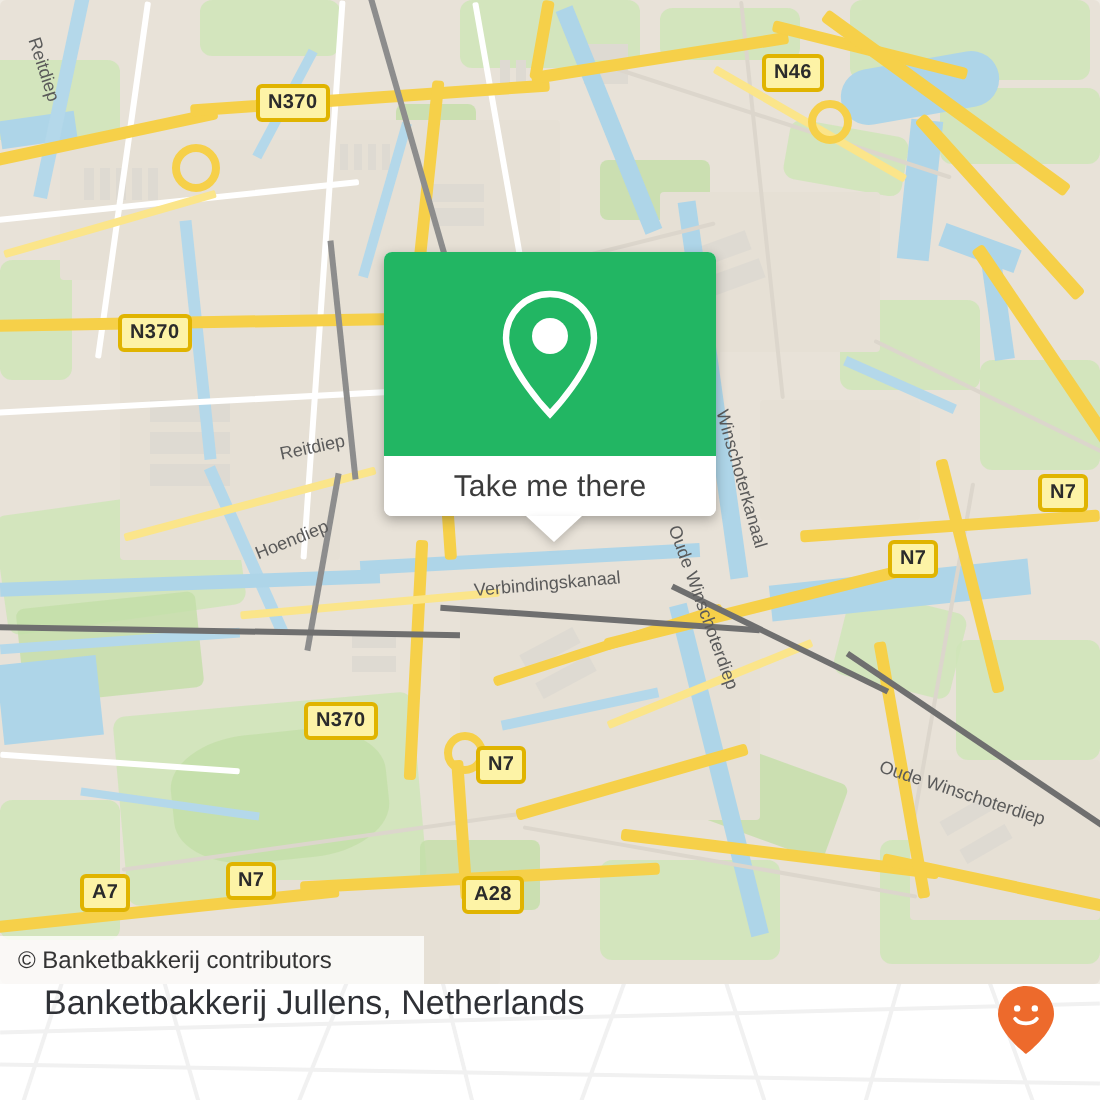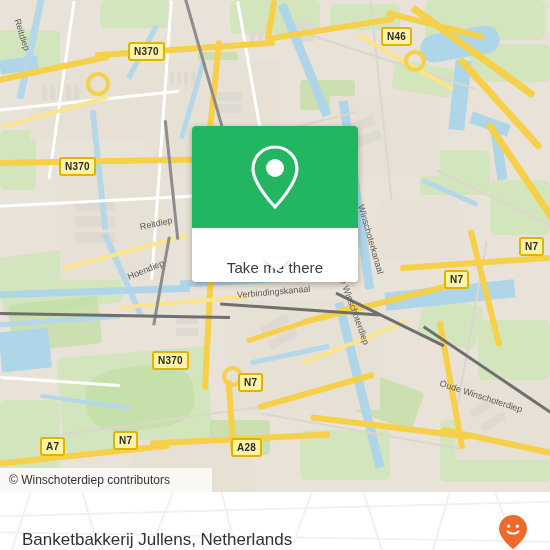--- a/index.html
+++ b/index.html
@@ -58,40 +58,40 @@
     width:166px;border-radius:4px;overflow:hidden;
     box-shadow:0 2px 6px rgba(0,0,0,.30);
     background:#ffffff;
   }
   #card-top{
     height:102px;background:#22b663;
     display:flex;align-items:center;justify-content:center;
   }
   #card-bottom{
     height:30px;background:#ffffff;
-    display:flex;align-items:center;justify-content:center;margin-top:24px;
+    display:flex;align-items:center;justify-content:center;
   }
   #cta-label{font-size:15px;color:#3c3c3c;letter-spacing:.1px;
              font-family:"Liberation Sans", sans-serif;}
   #pointer{
     position:absolute;left:71px;top:132px;width:0;height:0;
     border-left:14px solid transparent;border-right:14px solid transparent;
     border-top:13px solid #ffffff;
     filter:drop-shadow(0 2px 2px rgba(0,0,0,.18));
   }
 
   
   #footer{
     position:absolute;left:0;top:492px;width:550px;height:58px;
     background:#ffffff;overflow:hidden;
   }
   .wm{position:absolute;background:#f1f1f1;}
   #footer-inner{
     position:relative;width:550px;height:58px;
-    display:flex;align-items:flex-end;justify-content:space-between;
+    display:flex;align-items:flex-start;justify-content:space-between;
     padding:0 22px;box-sizing:border-box;gap:16px;
   }
   #place-label{font-size:17px;color:#2f3136;
                font-family:"Liberation Sans", sans-serif;white-space:nowrap;}
   #brand{display:flex;align-items:center;gap:1px;}
   #brand-word{font-size:30px;color:#1b1b1b;letter-spacing:-1px;
               font-family:"Liberation Sans", sans-serif;font-weight:normal;}
 </style>
 </head>
 <body>
@@ -289,21 +289,21 @@
           </svg>
         </div>
         <div id="card-bottom">
           <span id="cta-label">Take me there</span>
         </div>
       </div>
       <div id="pointer"></div>
     </div>
 
     <div id="attrib">
-      <span>© Winschoterdiep contributors</span>
+      <span>© Banketbakkerij contributors</span>
     </div>
   </div>
 
   <div id="footer">
     <div>
       <div class="wm" style="left:20px;top:-10px;width:2px;height:80px;transform:rotate(18deg);"></div>
       <div class="wm" style="left:90px;top:-10px;width:2px;height:80px;transform:rotate(-16deg);"></div>
       <div class="wm" style="left:160px;top:-10px;width:2px;height:80px;transform:rotate(22deg);"></div>
       <div class="wm" style="left:228px;top:-10px;width:2px;height:80px;transform:rotate(-14deg);"></div>
       <div class="wm" style="left:300px;top:-10px;width:2px;height:80px;transform:rotate(20deg);"></div>

